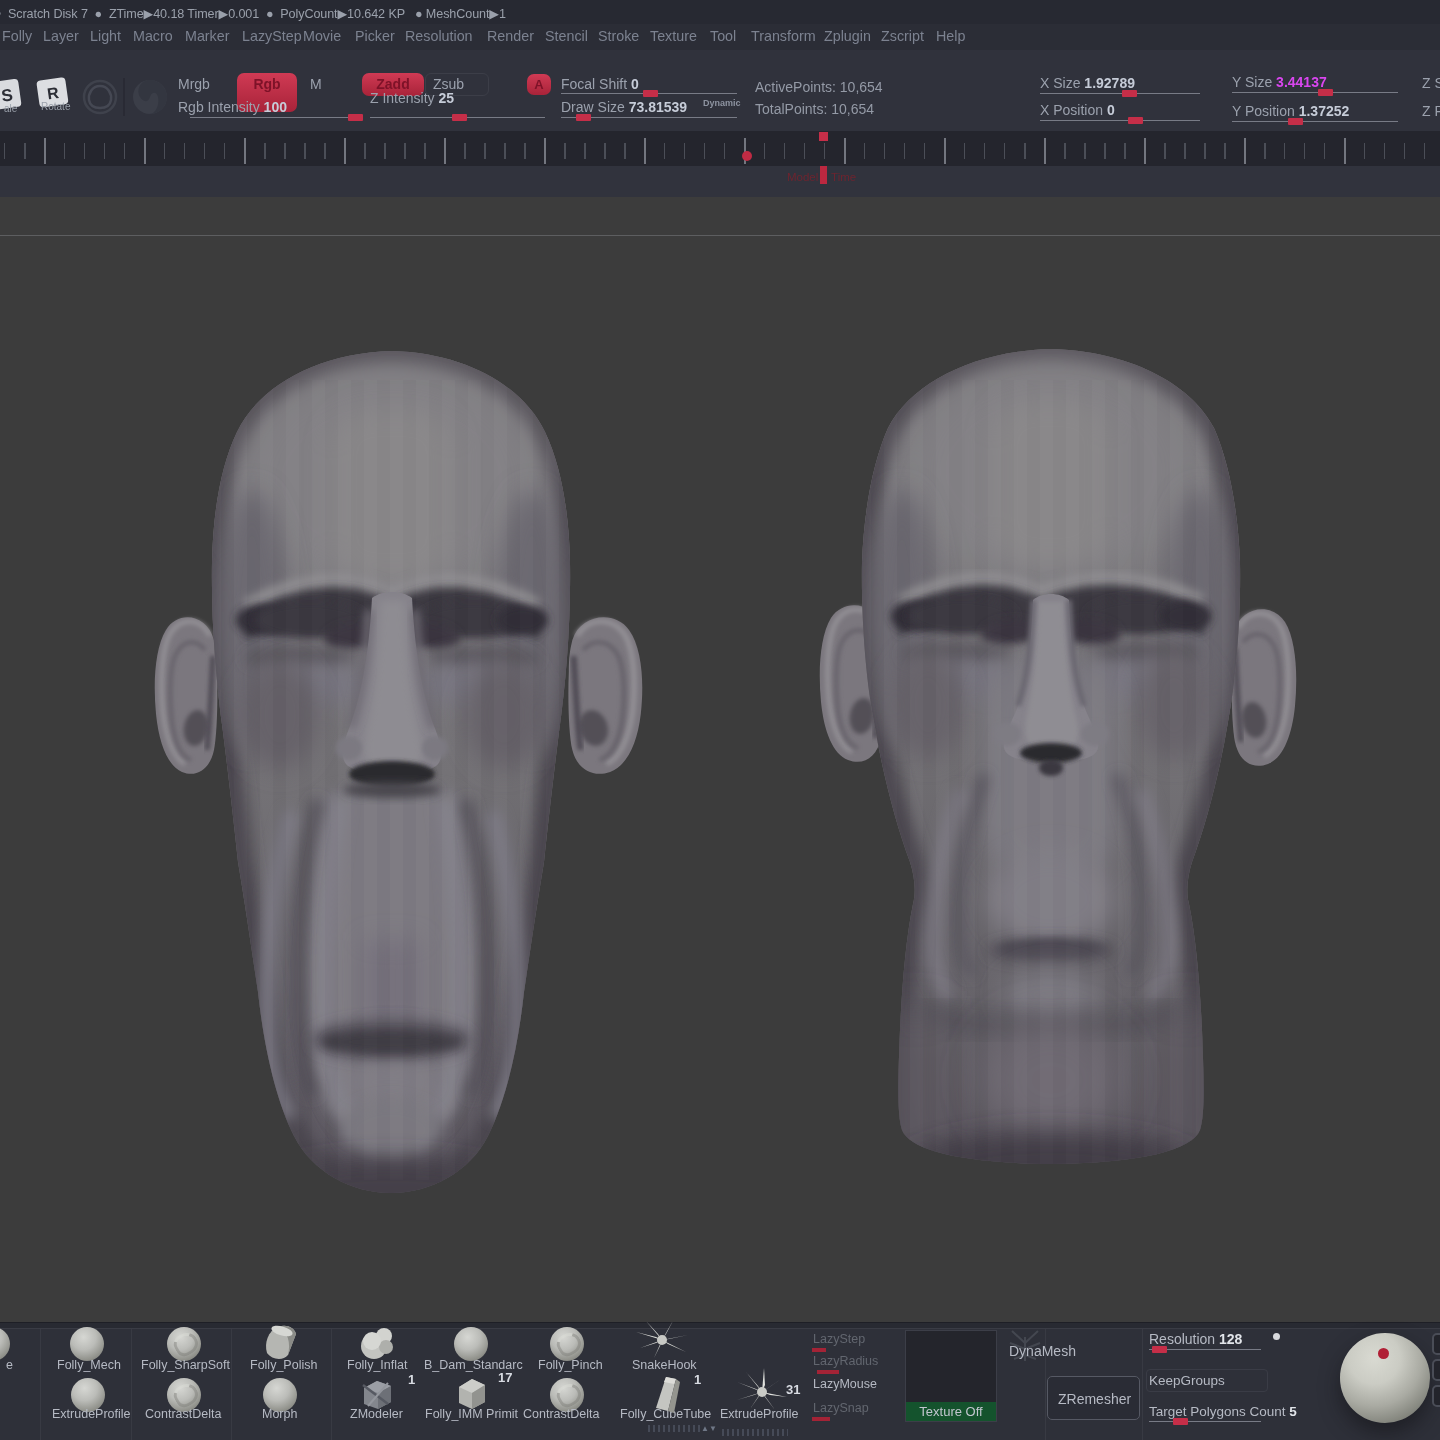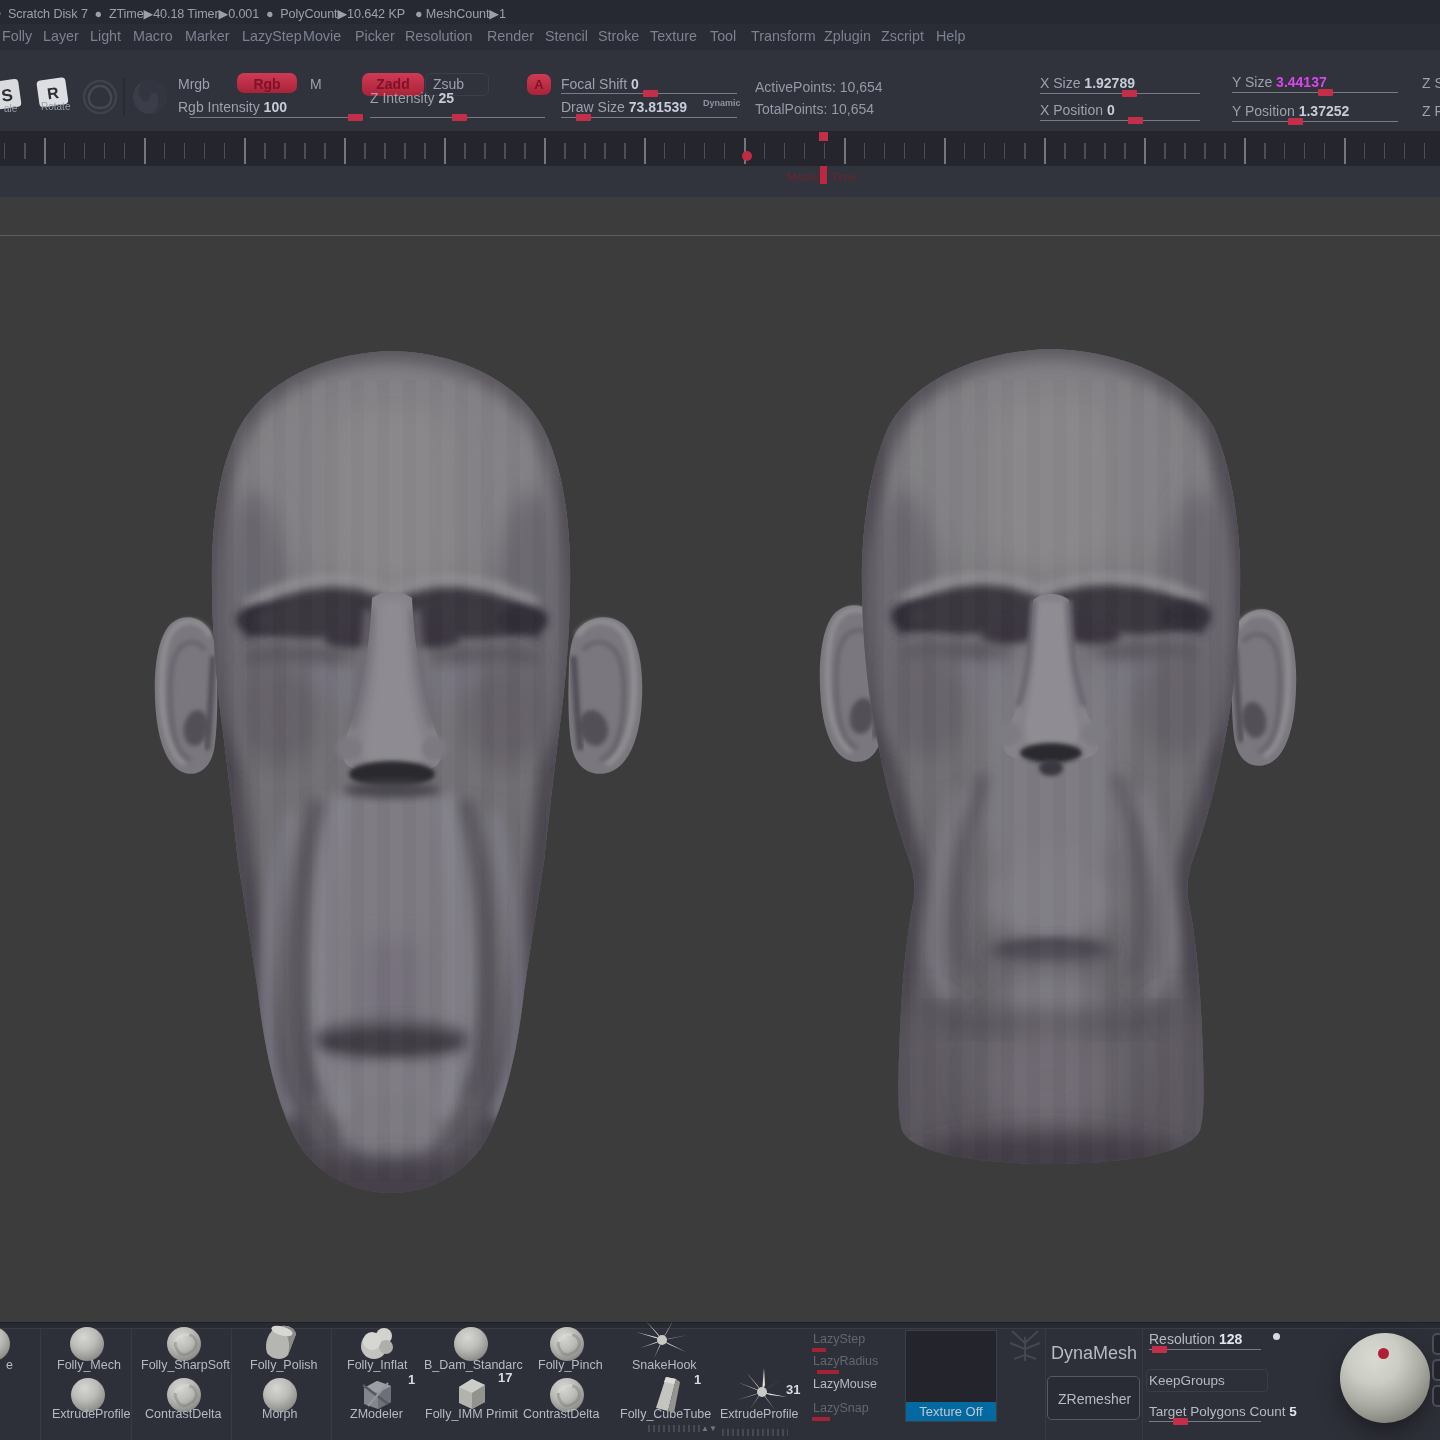--- a/index.html
+++ b/index.html
@@ -67,21 +67,21 @@
       </g>
   <text x="4" y="62" font-size="10" fill="#9aa0aa">ale</text>
   <text x="41" y="60" font-size="10" fill="#9aa0aa">Rotate</text>
   <line x1="124" y1="28" x2="124" y2="66" stroke="#272932" stroke-width="1.5"></line>
   <circle cx="100" cy="47" r="16" fill="none" stroke="#3f424c" stroke-width="2.5"></circle>
   <path d="M100 36 C92 36 88 44 89 50 C90 56 95 58 100 58 C105 58 110 56 111 50 C112 44 108 36 100 36 Z" fill="none" stroke="#454853" stroke-width="2.5"></path>
   <circle cx="150" cy="47" r="17" fill="#3b3e48"></circle>
   <path d="M150 30 C140 30 136 40 140 47 C143 52 148 53 150 47 C152 41 157 42 158 47 C160 55 155 64 150 64 C159 64 167 56 167 47 C167 38 159 30 150 30 Z" fill="#333640"></path>
  </svg>
  <span class="lb" style="left:178px;top:26px">Mrgb</span>
- <div class="redbtn" style="left:237px;top:23px;width:60px;height:20px;line-height:23px">Rgb</div>
+ <div class="redbtn" style="left:237px;top:23px;width:60px;height:39px;line-height:23px">Rgb</div>
  <span class="lb" style="left:310px;top:26px">M</span>
  <span class="lb" style="left:178px;top:49px">Rgb Intensity <b style="color:#c6ccd8">100</b></span>
  <div class="sl" style="left:190px;top:67px;width:172px"></div>
  <div class="hd" style="left:348px;top:64px"></div>
  <div class="redbtn" style="left:362px;top:23px;width:62px;height:23px;line-height:23px">Zadd</div>
  <div class="box" style="left:425px;top:23px;width:64px;height:23px"></div>
  <span class="lb" style="left:433px;top:26px">Zsub</span>
  <span class="lb" style="left:370px;top:40px">Z Intensity <b style="color:#c6ccd8">25</b></span>
  <div class="sl" style="left:370px;top:67px;width:175px"></div>
  <div class="hd" style="left:452px;top:64px"></div>
@@ -421,25 +421,25 @@
 
  <div class="bl dim" style="left:813px;top:10px">LazyStep</div>
  <div class="abs" style="left:812px;top:26px;width:14px;height:4px;background:#a32336"></div>
  <div class="bl dim" style="left:813px;top:32px">LazyRadius</div>
  <div class="abs" style="left:817px;top:48px;width:22px;height:4px;background:#a32336"></div>
  <div class="bl" style="left:813px;top:55px">LazyMouse</div>
  <div class="bl dim" style="left:813px;top:79px">LazySnap</div>
  <div class="abs" style="left:812px;top:95px;width:18px;height:4px;background:#a32336"></div>
 
  <div class="abs" style="left:905px;top:8px;width:92px;height:92px;background:#24252c;border:1px solid #3c3e48"></div>
- <div class="abs" style="left:906px;top:80px;width:90px;height:19px;background:#0369a1;color:#c2c6cf;text-align:center;font-size:13px;padding-top:2px">Texture Off</div>
+ <div class="abs" style="left:906px;top:80px;width:90px;height:19px;background:#14532d;color:#c2c6cf;text-align:center;font-size:13px;padding-top:2px">Texture Off</div>
 
  <div class="vline" style="left:1045px;top:7px;height:111px"></div>
  <div class="vline" style="left:1142px;top:7px;height:111px"></div>
- <div class="bl" style="left:1051px;top:21px;font-size:18px">DynaMesh</div>
+ <div class="bl" style="left:1009px;top:21px;font-size:14px">DynaMesh</div>
  <div class="abs" style="left:1047px;top:54px;width:93px;height:44px;border:1px solid #565964;border-radius:5px;background:#2a2c35"></div>
  <div class="bl" style="left:1058px;top:69px;font-size:14px">ZRemesher</div>
  <div class="bl" style="left:1149px;top:9px;font-size:14px">Resolution <b class="wh">128</b></div>
  <div class="sl" style="left:1149px;top:27px;width:112px"></div>
  <div class="hd" style="left:1152px;top:24px"></div>
  <div class="abs" style="left:1273px;top:11px;width:7px;height:7px;border-radius:50%;background:#d9dade"></div>
  <div class="box" style="left:1146px;top:47px;width:122px;height:23px;border-radius:4px;border-color:#3a3c46"></div>
     <div class="bl" style="left:1149px;top:51px;font-size:13.5px">KeepGroups</div>
  <div class="bl" style="left:1149px;top:82px;font-size:13.5px">Target Polygons Count <b class="wh">5</b></div>
  <div class="sl" style="left:1149px;top:99px;width:112px"></div>

